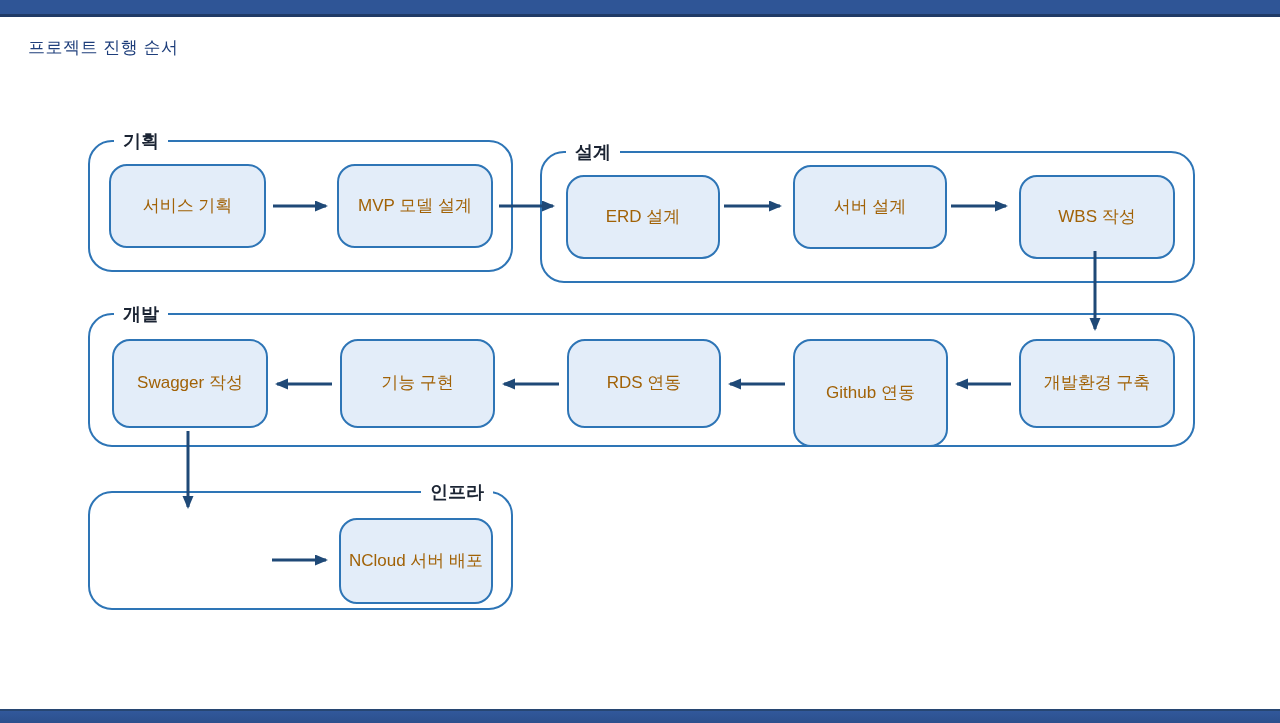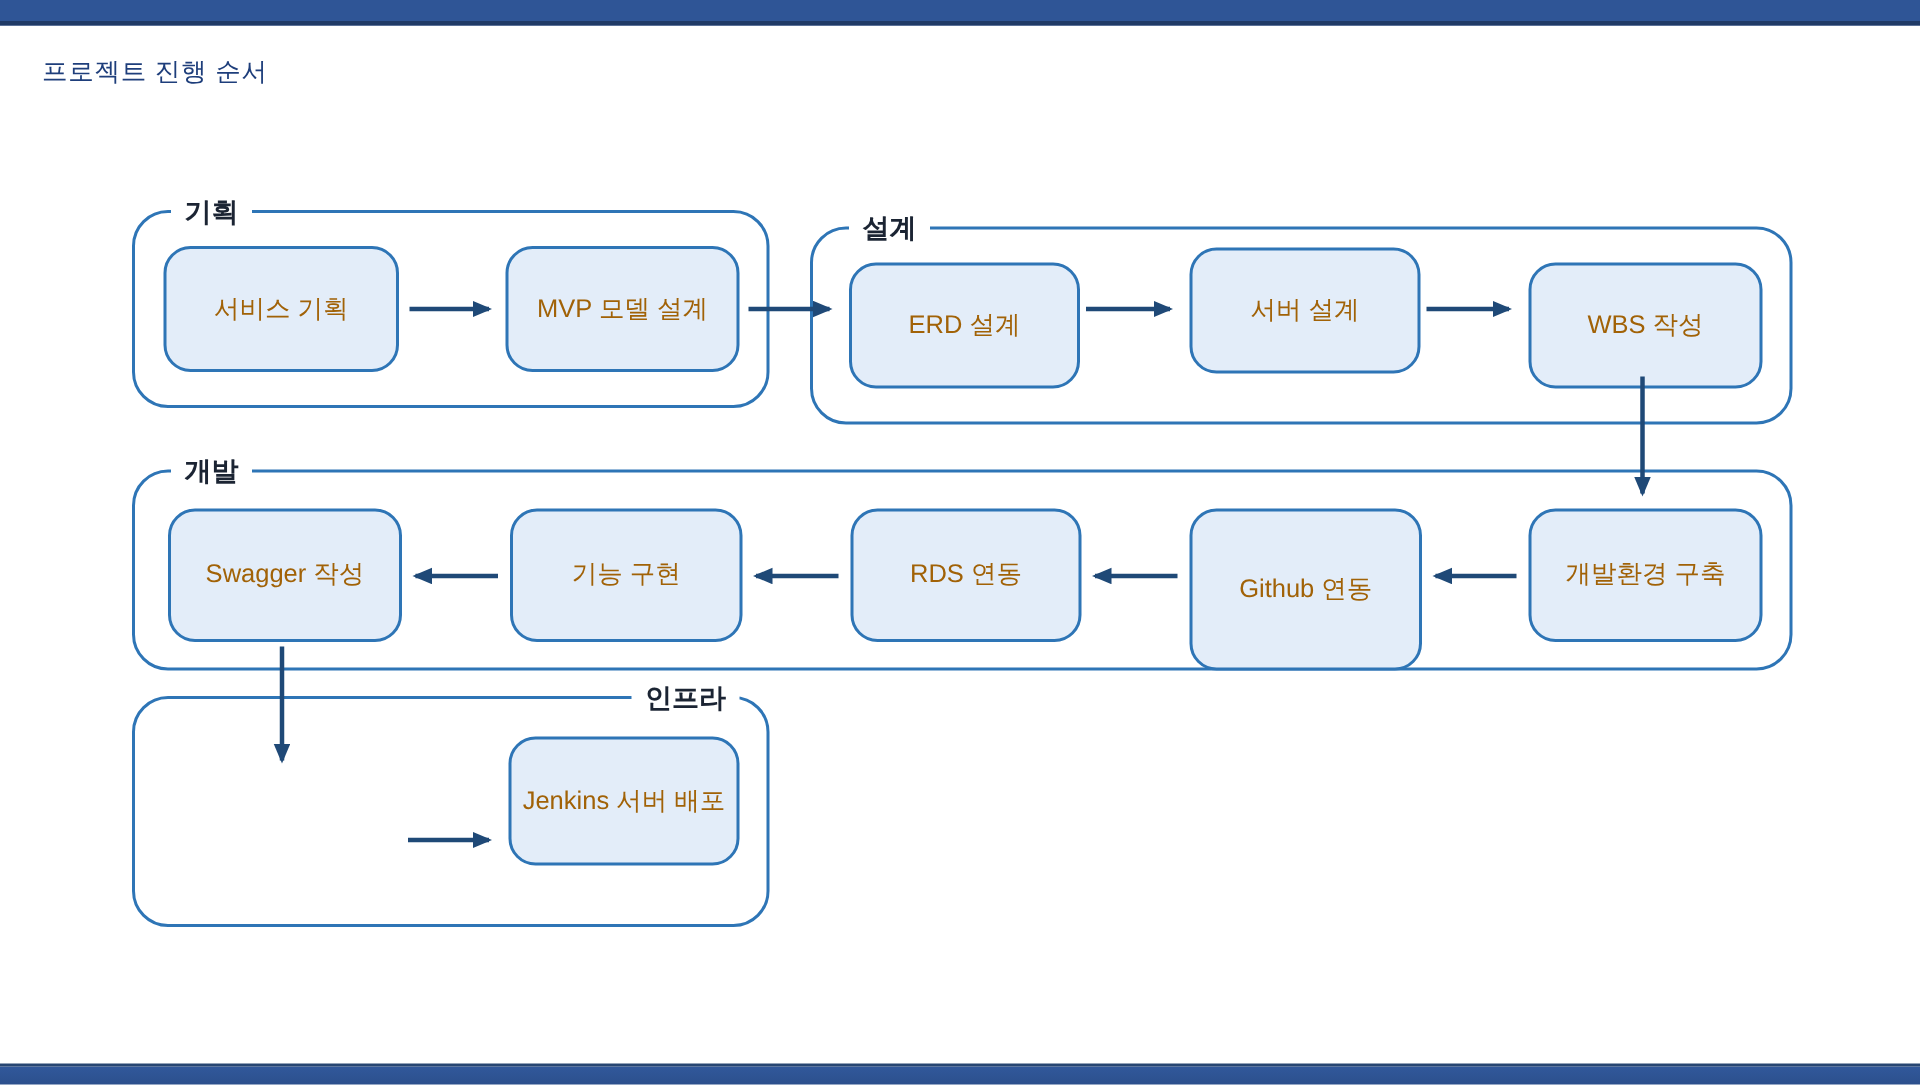--- a/index.html
+++ b/index.html
@@ -106,24 +106,24 @@
       <span>RDS 연동</span>
     </div>
     <div class="node" style="left:703px; top:24px; width:155px; height:108px;">
       <span>Github 연동</span>
     </div>
     <div class="node" style="left:929px; top:24px; width:156px; height:89px;">
       <span>개발환경 구축</span>
     </div>
   </div>
 
-  <div class="group" style="left:88px; top:464px; width:425px; height:154px;">
+  <div class="group" style="left:88px; top:491px; width:425px; height:119px;">
     <span class="group-label at-right">인프라</span>
     <div class="node" style="left:249px; top:25px; width:154px; height:86px;">
-      <span>Jenkins 서버 배포</span>
+      <span>NCloud 서버 배포</span>
     </div>
   </div>
 
   <svg class="arrows" width="1280" height="723" viewBox="0 0 1280 723">
     <defs>
       <marker id="ah" markerUnits="userSpaceOnUse" markerWidth="16" markerHeight="16" refX="11" refY="5.5" orient="auto">
         <path d="M0,0 L13,5.5 L0,11 Z" fill="#1F4977"></path>
       </marker>
     </defs>
     <g stroke="#1F4977" stroke-width="3">

